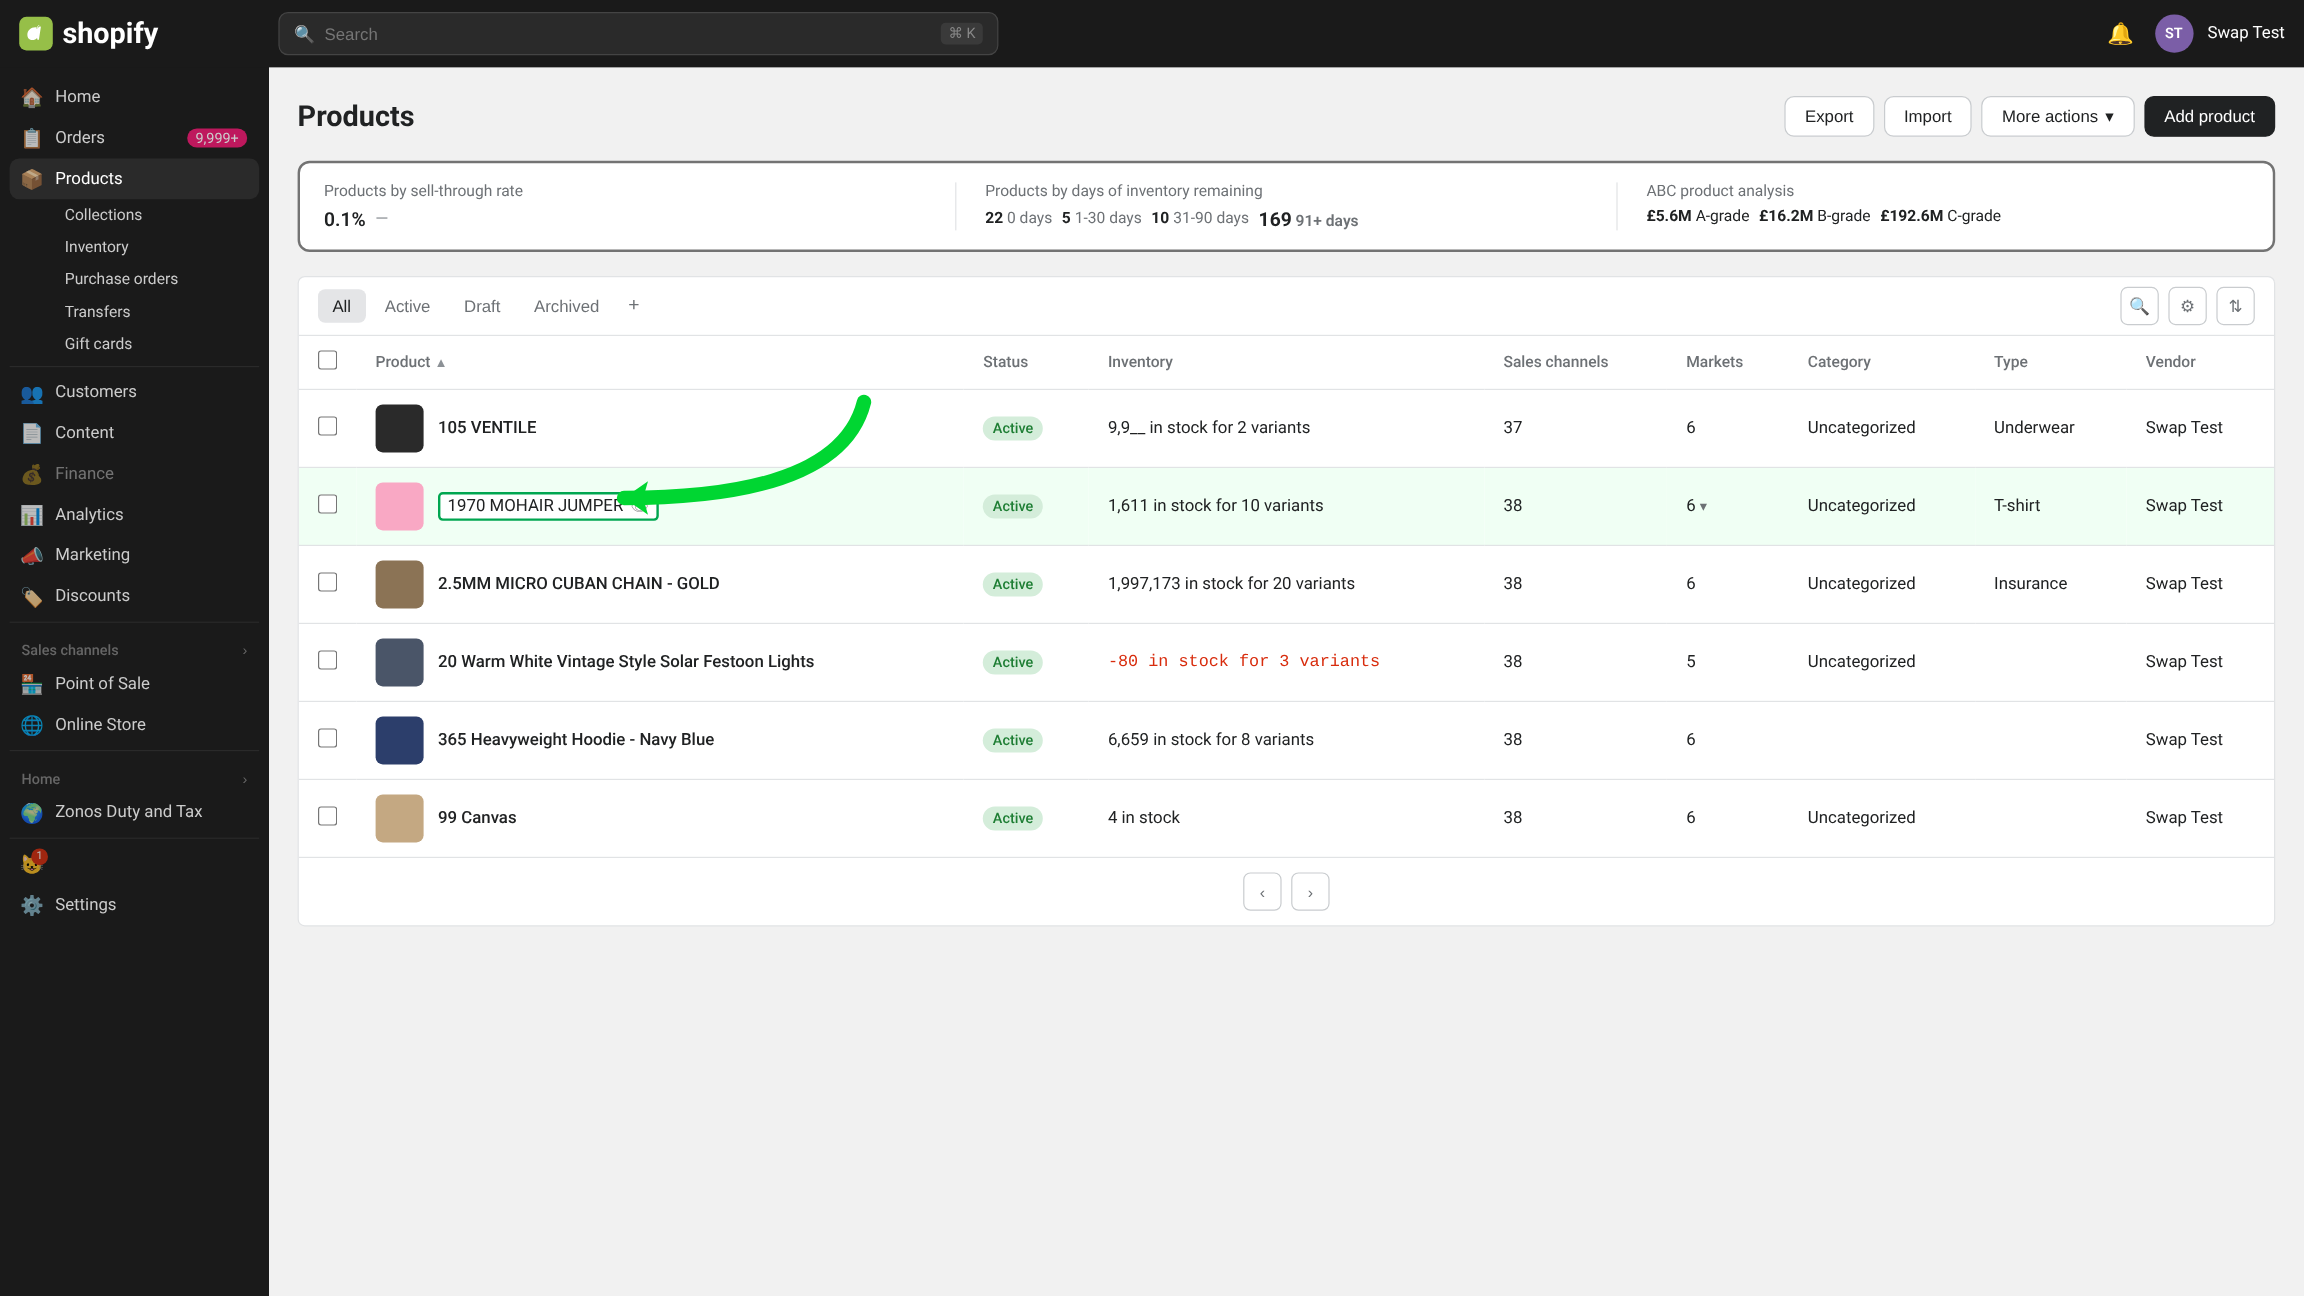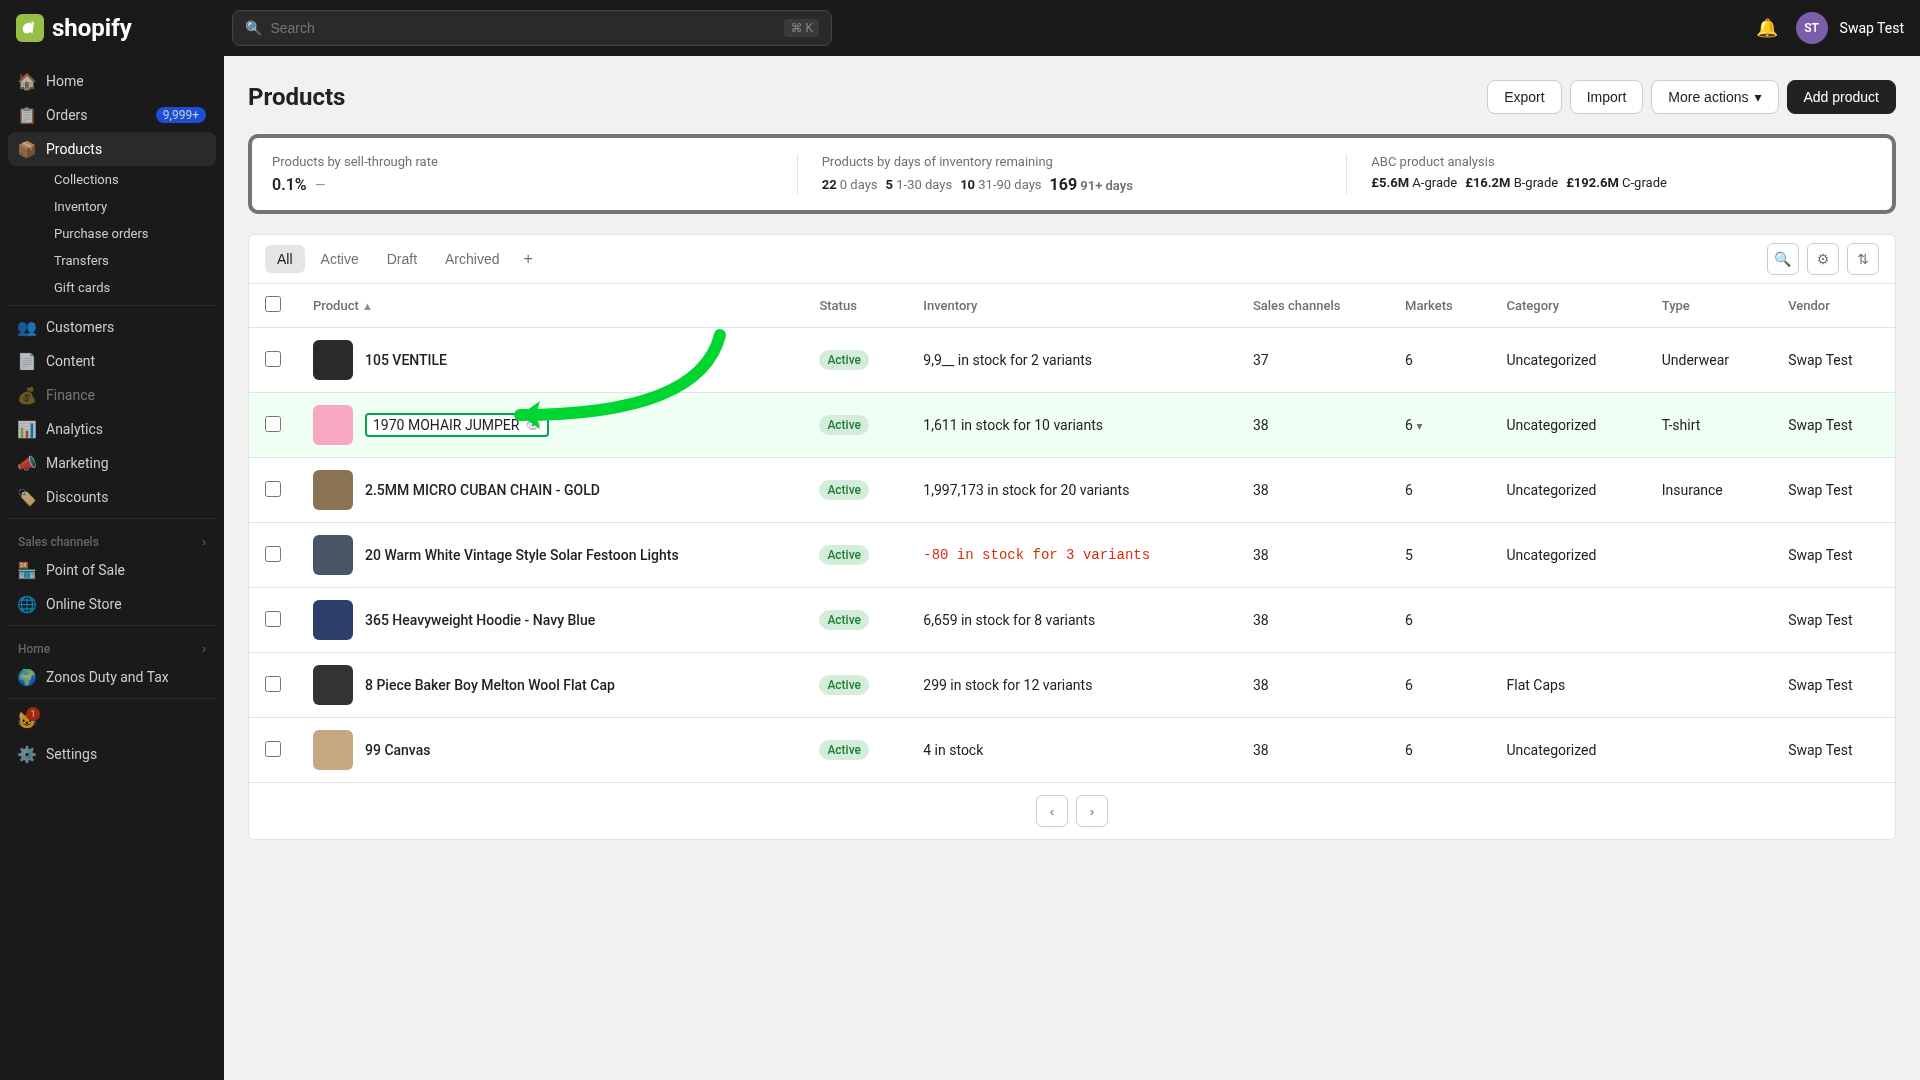--- a/index.html
+++ b/index.html
@@ -71,21 +71,21 @@
     }
     .sidebar-item {
       display: flex; align-items: center; gap: 10px;
       padding: 8px 10px; border-radius: 8px; cursor: pointer;
       color: #ccc; font-size: 14px; text-decoration: none;
       position: relative;
     }
     .sidebar-item.active { background: #2a2a2a; color: white; }
     .sidebar-item .icon { width: 18px; height: 18px; opacity: 0.7; display: flex; align-items: center; justify-content: center; font-size: 16px; }
     .sidebar-badge {
-      margin-left: auto; background: #1d4ed8; color: #ccc;
+      margin-left: auto; background: #be185d; color: #ccc;
       border-radius: 10px; padding: 1px 7px; font-size: 12px;
     }
     .sidebar-sub {
       padding-left: 36px;
     }
     .sidebar-sub .sidebar-item {
       font-size: 13px; padding: 6px 10px;
     }
     .sidebar-section-label {
       color: #666; font-size: 12px; padding: 12px 10px 4px; font-weight: 500;
@@ -116,21 +116,21 @@
     }
     .btn-primary {
       background: #202223; color: white; border-color: #202223;
     }
     .btn-dropdown { display: flex; align-items: center; gap: 6px; justify-content: space-between; }
 
     
     .stats-bar {
       background: white; border-radius: 10px; padding: 16px 20px;
       display: flex; gap: 0; margin-bottom: 20px;
-      border: 4px solid #737373;
+      border: 2px solid #737373;
     }
     .stat-block { flex: 1; padding-right: 24px; border-right: 1px solid #e1e3e5; margin-right: 24px; }
     .stat-block:last-child { border-right: none; margin-right: 0; padding-right: 0; }
     .stat-label { font-size: 13px; color: #6d7175; margin-bottom: 6px; }
     .stat-values { display: flex; align-items: center; gap: 8px; flex-wrap: wrap; }
     .stat-main { font-size: 16px; font-weight: 600; }
     .stat-dash { color: #8c9196; }
     .stat-item { font-size: 13px; color: #202223; }
     .stat-item span { color: #6d7175; }
 
@@ -527,42 +527,20 @@
     <td></td>
     <td></td>
     <td>Swap Test</td>
   </tr>
             <tr>
     <td class="checkbox-cell">
       <input type="checkbox" class="checkbox" style="">
     </td>
     <td>
       <div class="product-cell">
-        <div class="product-thumb thumb-baker"></div>
-        <span class="product-name">8 Piece Baker Boy Melton Wool Flat Cap</span>
-      </div>
-    </td>
-    <td>
-      <span class="status-badge status-active">Active</span>
-    </td>
-    <td style="">299 in stock for 12 variants</td>
-    <td>38</td>
-    <td>
-      6
-    </td>
-    <td>Flat Caps</td>
-    <td></td>
-    <td>Swap Test</td>
-  </tr>
-            <tr>
-    <td class="checkbox-cell">
-      <input type="checkbox" class="checkbox" style="">
-    </td>
-    <td>
-      <div class="product-cell">
         <div class="product-thumb thumb-canvas"></div>
         <span class="product-name">99 Canvas</span>
       </div>
     </td>
     <td>
       <span class="status-badge status-active">Active</span>
     </td>
     <td style="">4 in stock</td>
     <td>38</td>
     <td>

